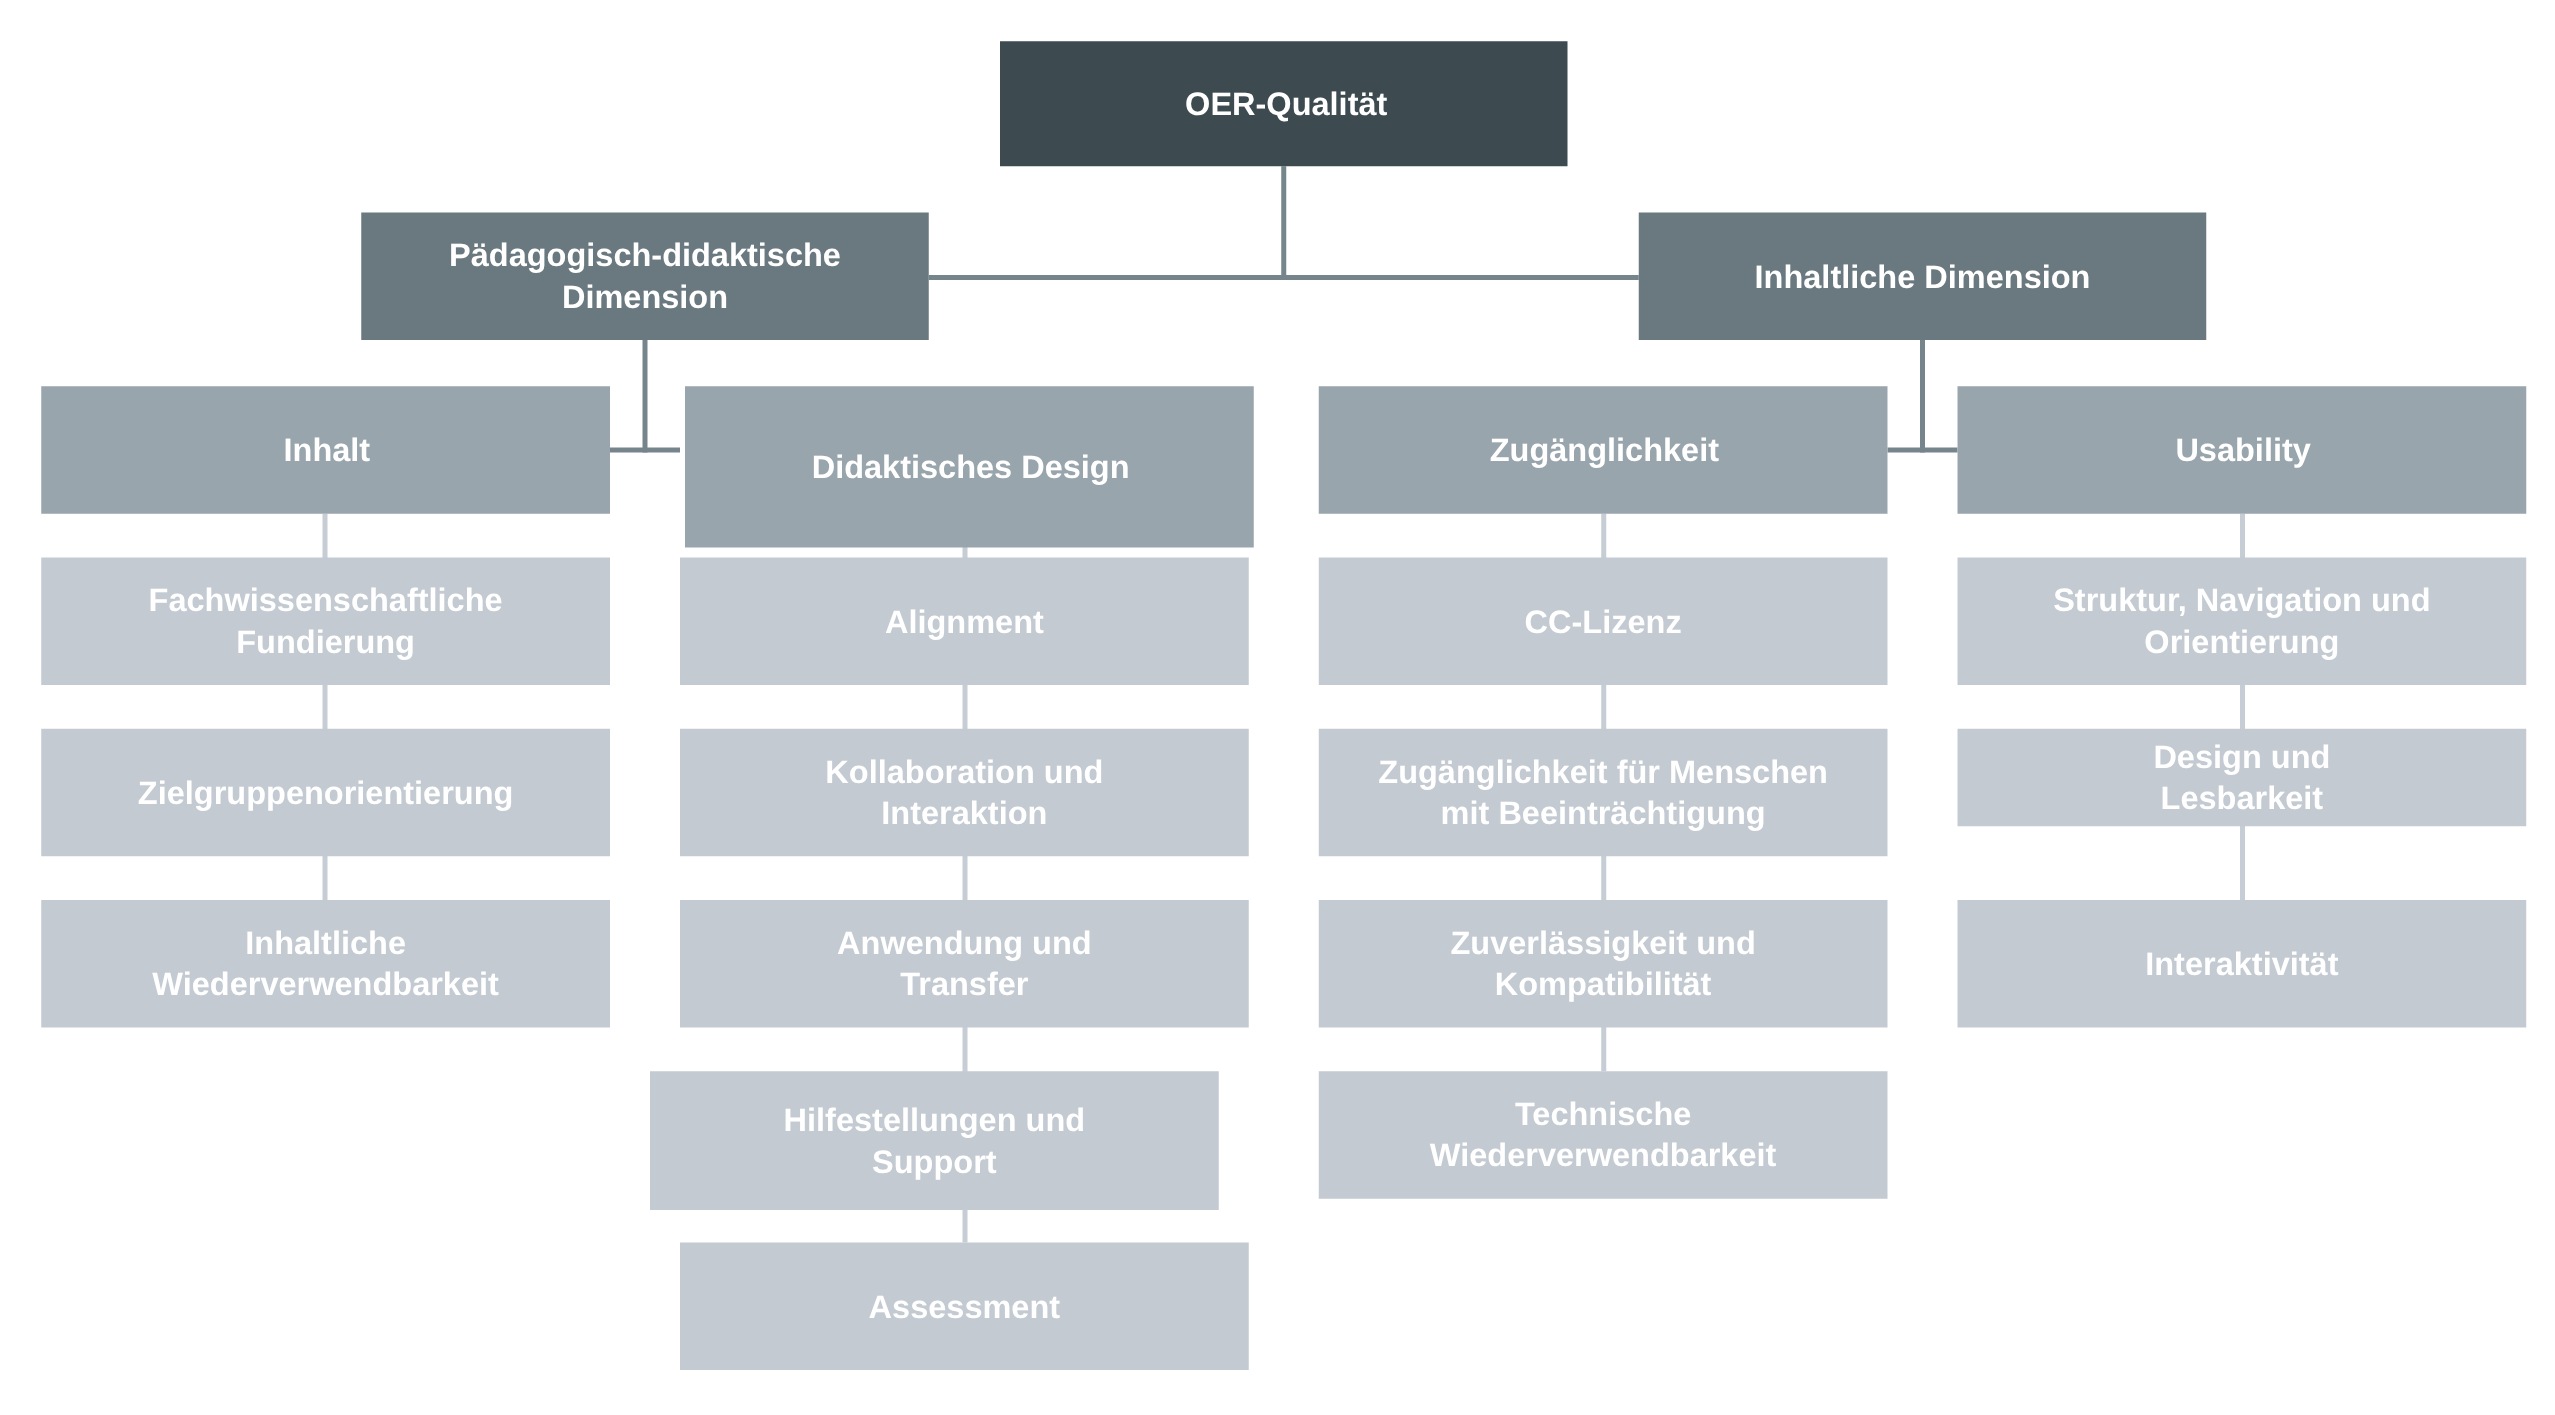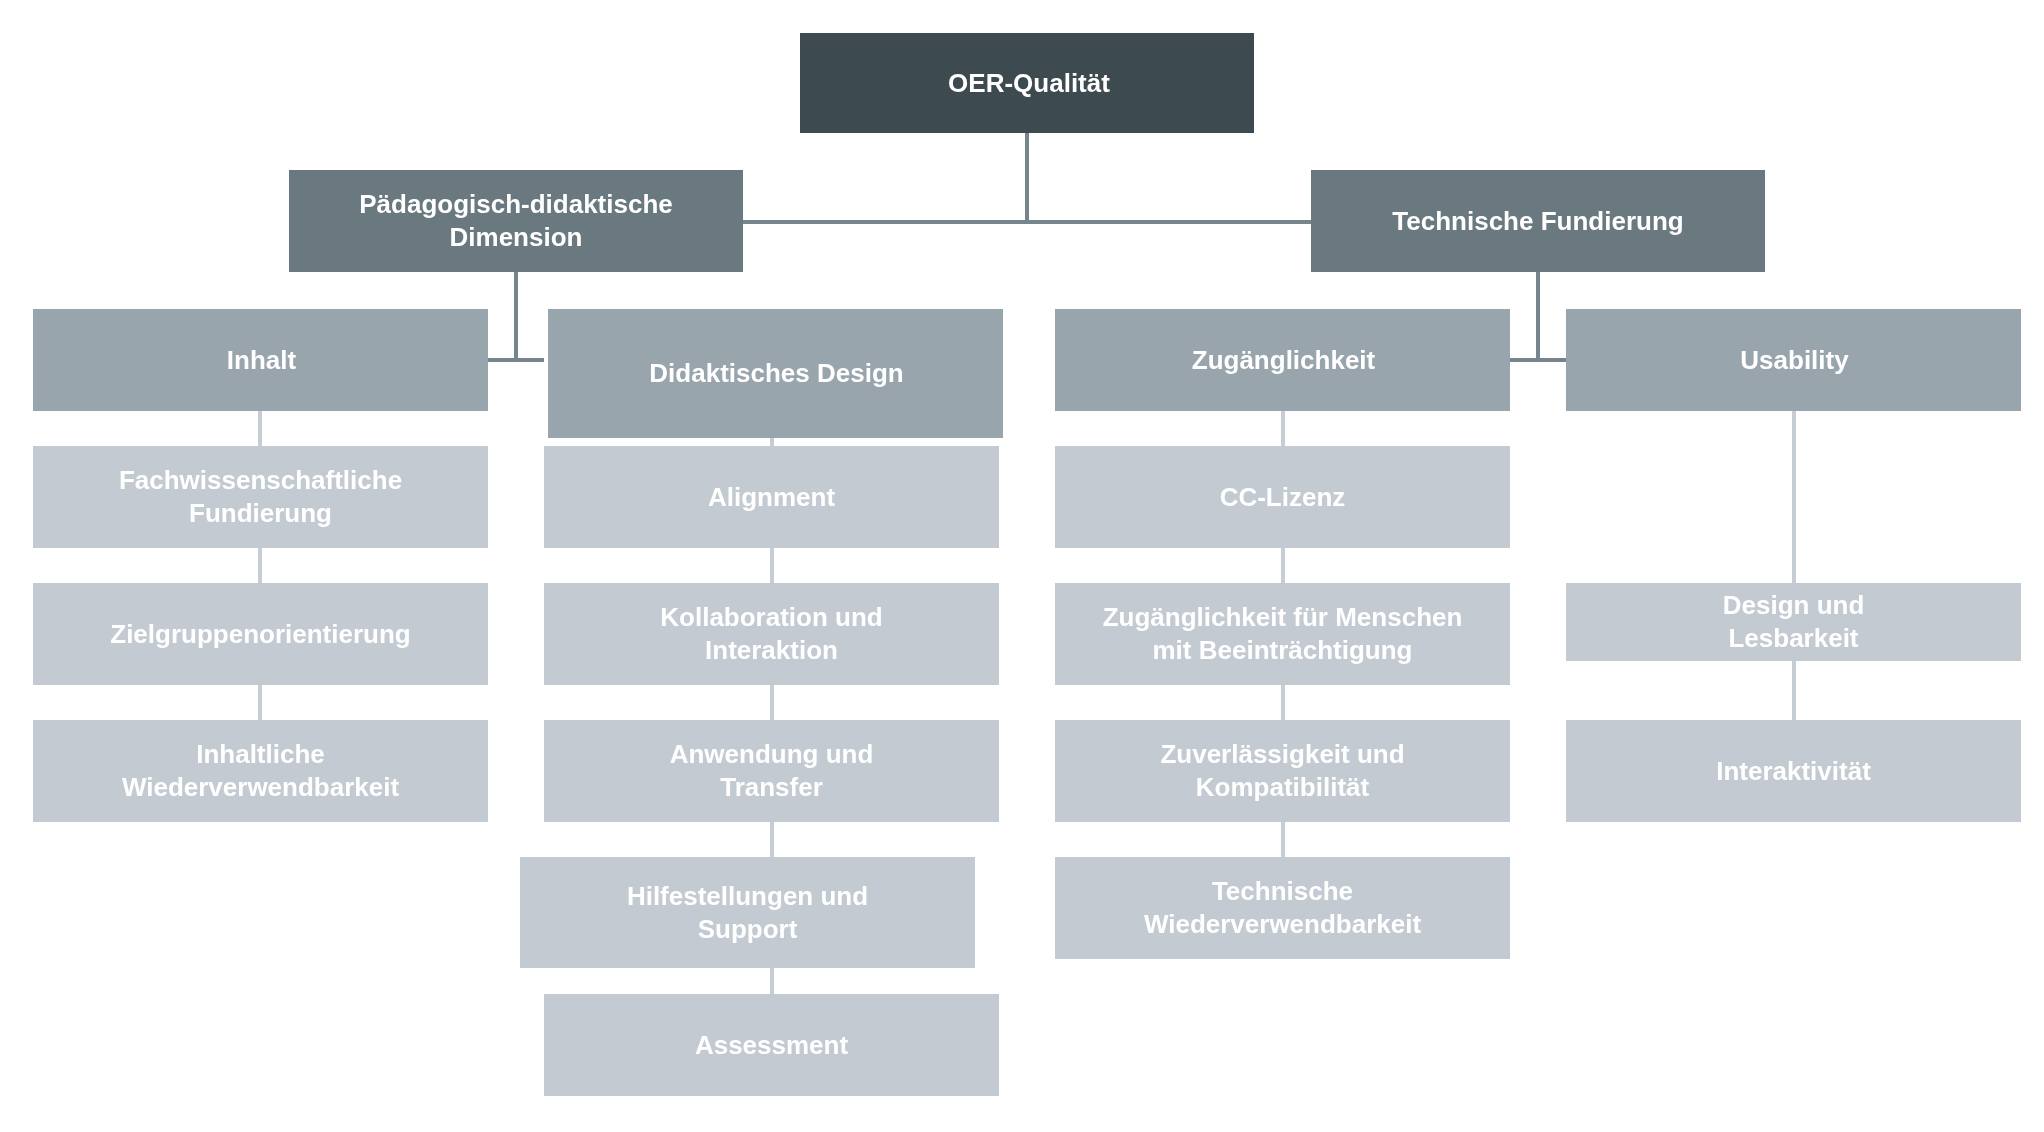--- a/index.html
+++ b/index.html
@@ -57,21 +57,21 @@
   <div class="line gray" style="left:1510px;top:358px;width:56px;height:4px"></div>
   <div class="line light" style="left:258px;top:411px;width:4px;height:309px"></div>
   <div class="line light" style="left:770px;top:411px;width:4px;height:583px"></div>
   <div class="line light" style="left:1281px;top:411px;width:4px;height:446px"></div>
   <div class="line light" style="left:1792px;top:411px;width:4px;height:309px"></div>
 
   <div class="node lvl1" style="left:800px;top:33px;width:454px;height:100px">OER-Qualität</div>
 
   <div class="node lvl2" style="left:289px;top:170px;width:454px;height:102px">Pädagogisch-didaktische
 Dimension</div>
-  <div class="node lvl2" style="left:1311px;top:170px;width:454px;height:102px">Technische Fundierung</div>
+  <div class="node lvl2" style="left:1311px;top:170px;width:454px;height:102px">Inhaltliche Dimension</div>
 
   <div class="node lvl3" style="left:33px;top:309px;width:455px;height:102px">Inhalt</div>
   <div class="node lvl3" style="left:548px;top:309px;width:455px;height:129px">Didaktisches Design</div>
   <div class="node lvl3" style="left:1055px;top:309px;width:455px;height:102px">Zugänglichkeit</div>
   <div class="node lvl3" style="left:1566px;top:309px;width:455px;height:102px">Usability</div>
 
   <div class="node lvl4" style="left:33px;top:446px;width:455px;height:102px">Fachwissenschaftliche
 Fundierung</div>
   <div class="node lvl4" style="left:33px;top:583px;width:455px;height:102px">Zielgruppenorientierung</div>
   <div class="node lvl4" style="left:33px;top:720px;width:455px;height:102px">Inhaltliche
@@ -87,17 +87,19 @@
   <div class="node lvl4" style="left:544px;top:994px;width:455px;height:102px">Assessment</div>
 
   <div class="node lvl4" style="left:1055px;top:446px;width:455px;height:102px">CC-Lizenz</div>
   <div class="node lvl4" style="left:1055px;top:583px;width:455px;height:102px">Zugänglichkeit für Menschen
 mit Beeinträchtigung</div>
   <div class="node lvl4" style="left:1055px;top:720px;width:455px;height:102px">Zuverlässigkeit und
 Kompatibilität</div>
   <div class="node lvl4" style="left:1055px;top:857px;width:455px;height:102px">Technische
 Wiederverwendbarkeit</div>
 
+  <div class="node lvl4" style="left:1566px;top:446px;width:455px;height:102px">Struktur, Navigation und
+Orientierung</div>
   <div class="node lvl4" style="left:1566px;top:583px;width:455px;height:78px">Design und
 Lesbarkeit</div>
   <div class="node lvl4" style="left:1566px;top:720px;width:455px;height:102px">Interaktivität</div>
 
 </div>
 
 </body></html>

